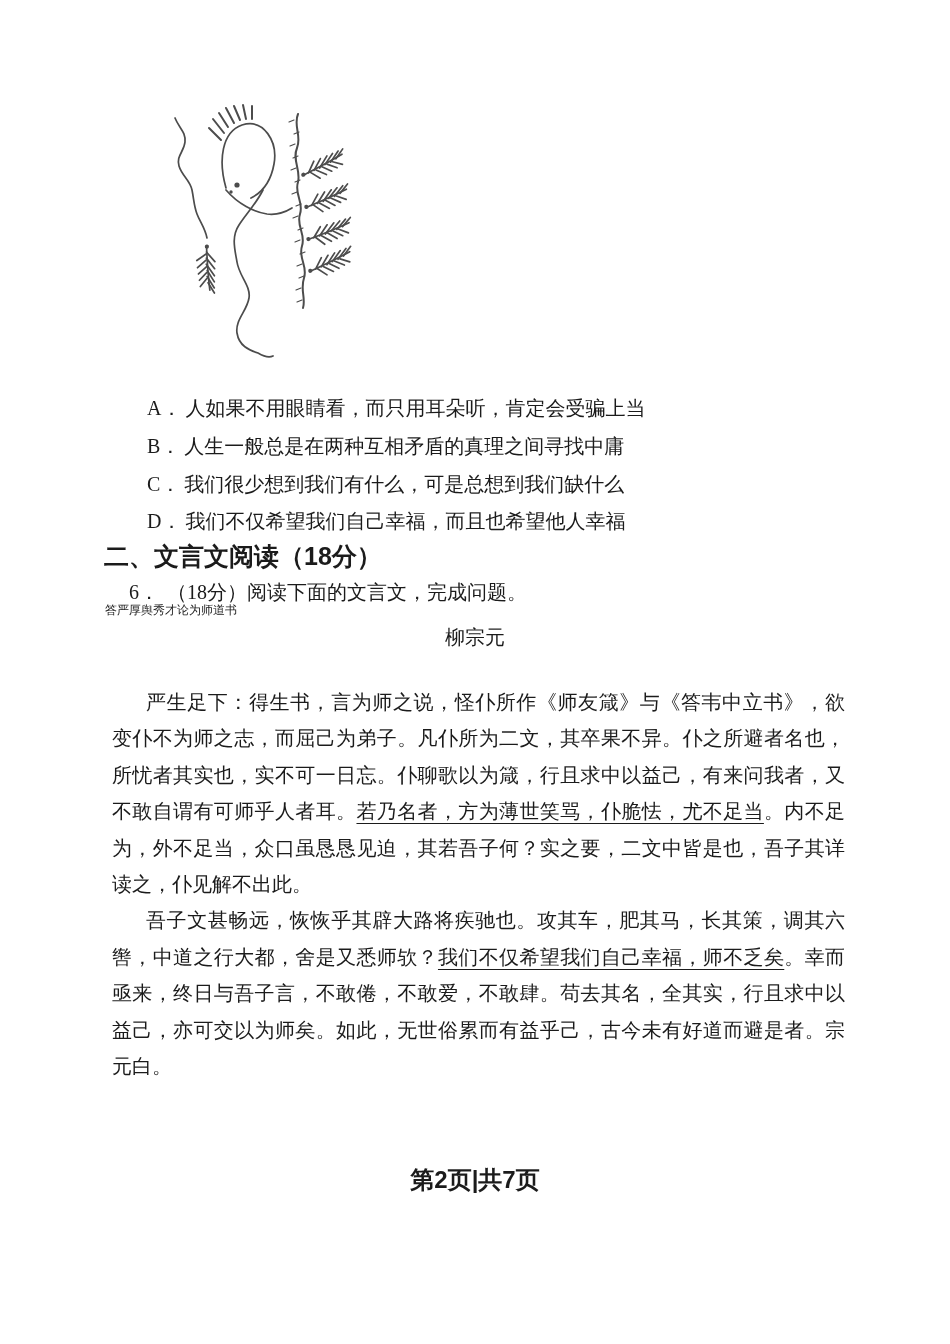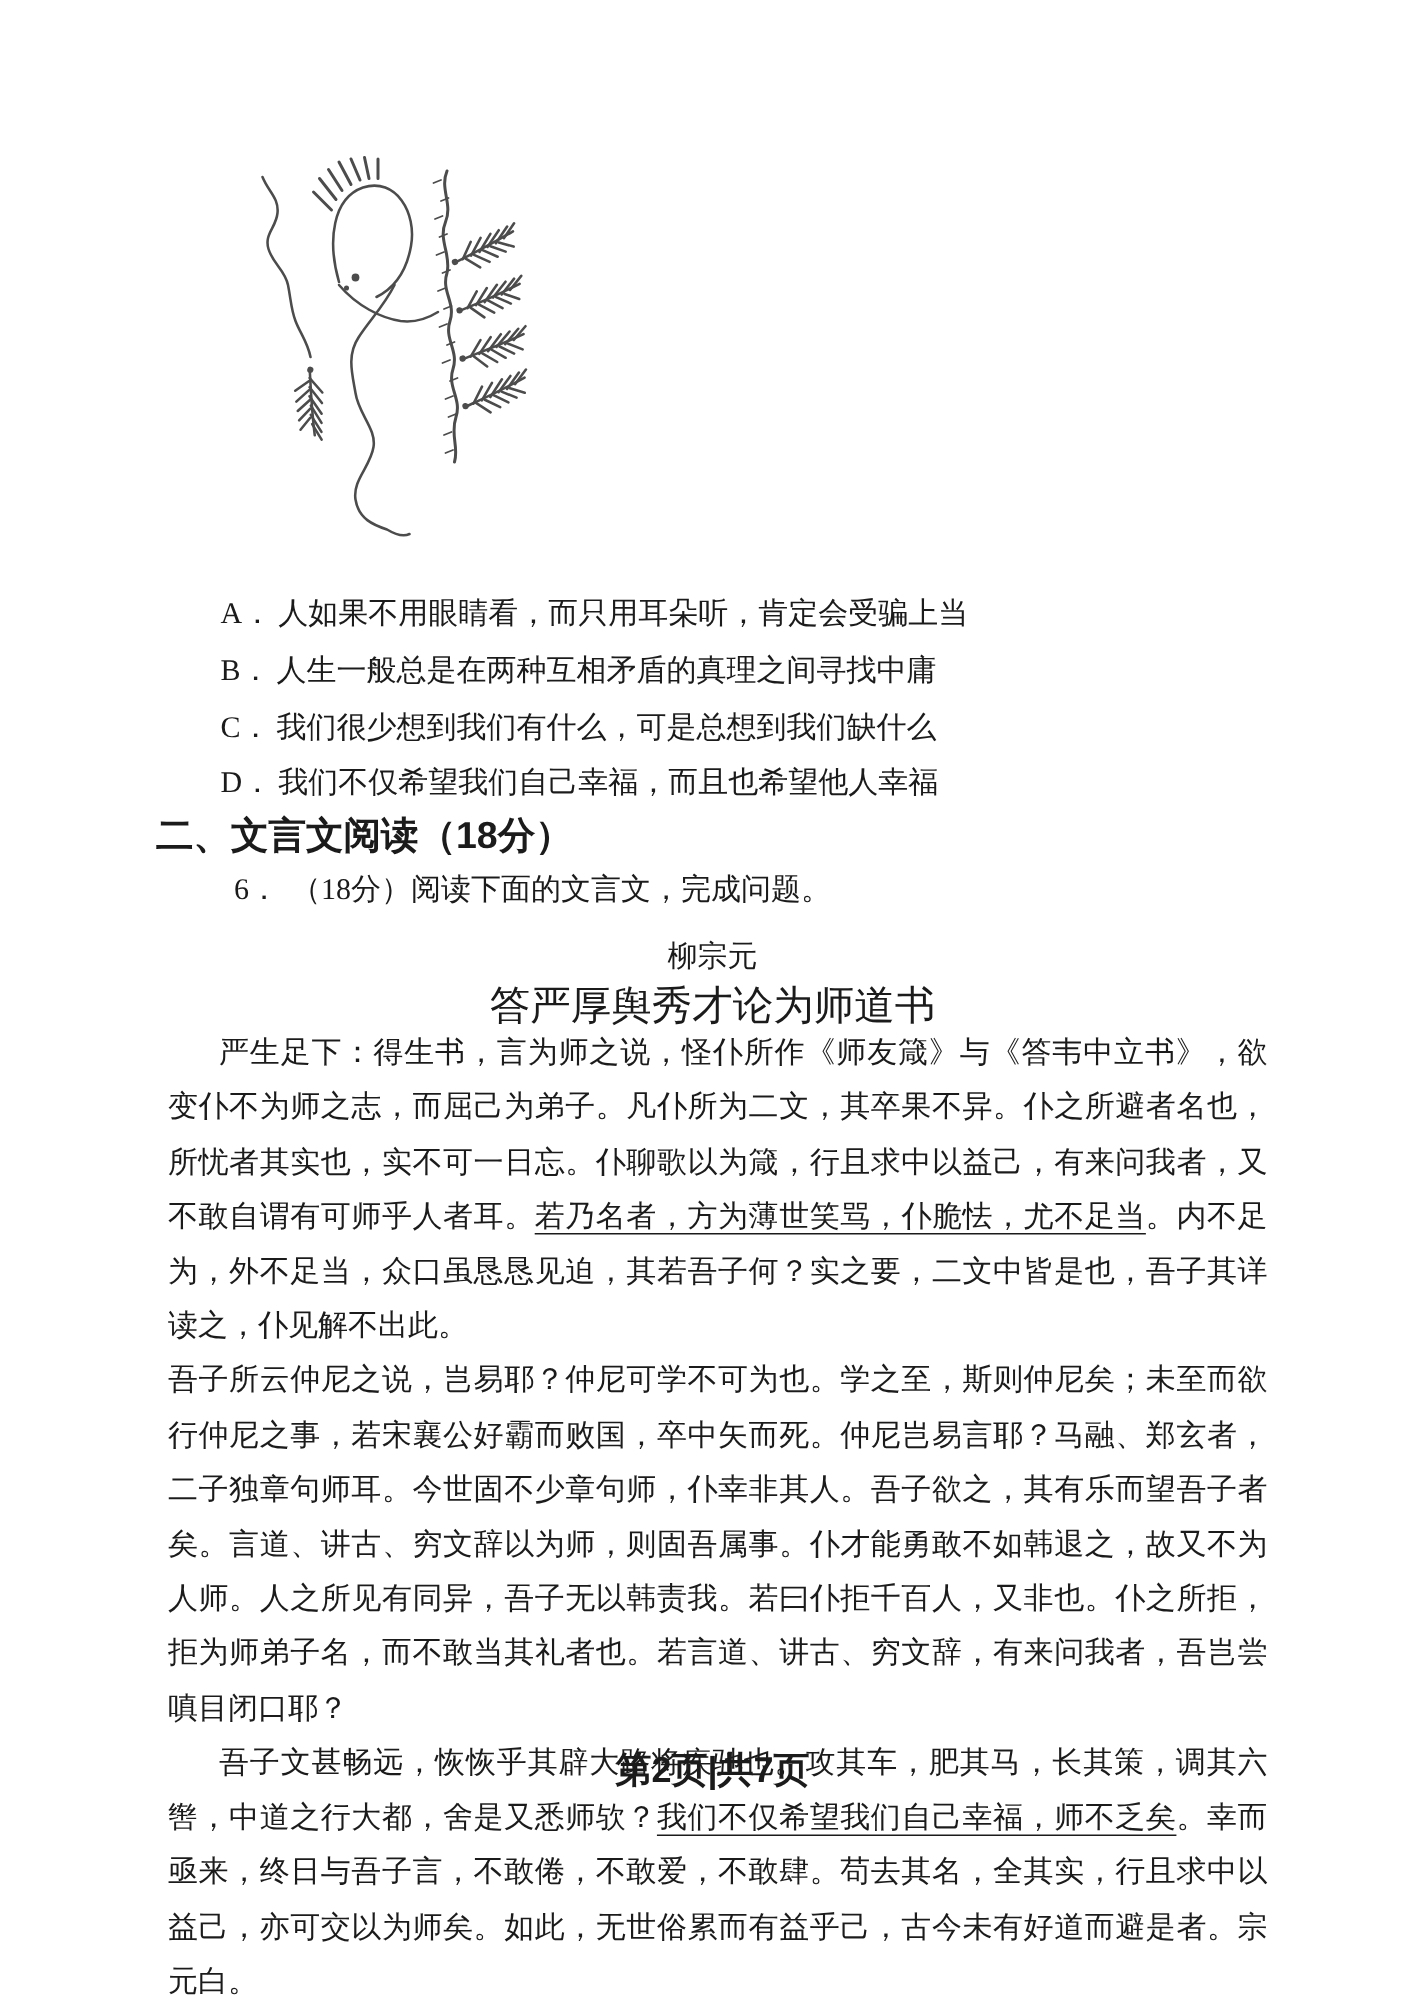--- a/index.html
+++ b/index.html
@@ -22,25 +22,25 @@
   .opt-label{margin-right:4px;}
 
   
   .section-header{
     position:absolute;left:104px;top:540px;
     font-family:"Liberation Sans","DejaVu Sans",sans-serif;
     font-weight:700;font-size:25px;
   }
 
   
-  .q6{position:absolute;left:129px;top:579px;font-size:20px;white-space:nowrap;margin-left:27px;}
+  .q6{position:absolute;left:129px;top:579px;font-size:20px;white-space:nowrap;}
   .q6 .q-number{margin-right:8px;}
 
   
-  .passage-title{position:absolute;left:105px;top:652px;width:740px;text-align:center;font-size:27px;}
+  .passage-title{position:absolute;left:105px;top:602px;width:740px;text-align:left;font-size:12px;}
   .passage-author{position:absolute;left:105px;top:624px;width:740px;text-align:center;font-size:20px;}
 
   
   .passage-body{
     position:absolute;left:112px;top:684px;width:733px;
     font-size:20px;line-height:36.4px;
     text-align:justify;text-justify:inter-ideograph;
   }
   .passage-body p{margin:0;padding:0;}
   .passage-body p.indent{text-indent:34px;}
@@ -125,19 +125,18 @@
 
   <div class="q6">
     <span class="q-number">6．</span><span>（18分）阅读下面的文言文，完成问题。</span>
   </div>
 
   <div class="passage-title">答严厚舆秀才论为师道书</div>
   <div class="passage-author">柳宗元</div>
 
   <div class="passage-body">
     <p class="indent"><span>严生足下：得生书，言为师之说，怪仆所作《师友箴》与《答韦中立书》，欲变仆不为师之志，而屈己为弟子。凡仆所为二文，其卒果不异。仆之所避者名也，所忧者其实也，实不可一日忘。仆聊歌以为箴，行且求中以益己，有来问我者，又不敢自谓有可师乎人者耳。</span><span class="ul">若乃名者，方为薄世笑骂，仆脆怯，尤不足当</span><span>。内不足为，外不足当，众口虽恳恳见迫，其若吾子何？实之要，二文中皆是也，吾子其详读之，仆见解不出此。</span></p>
-    <p><span>吾子所云仲尼之说，岂易耶？仲尼可学不可为也。学之至，斯则仲尼矣；未至而欲行仲尼之事，若宋襄公好霸而败国，卒中矢而死。仲尼岂易言耶？马融、郑玄者，二子独章句师耳。今世固不少章句师，仆幸非其人。吾子欲之，其有乐而望吾子者矣。言道、讲古、穷文辞以为师，则固吾属事。仆才能勇敢不如韩退之，故又不为人师。人之所见有同异，吾子无以韩责我。若曰仆拒千百人，又非也。仆之所拒，拒为师弟子名，而不敢当其礼者也。若言道、讲古、穷文辞，有来问我者，吾岂尝嗔目闭口耶？</span></p>
     <p class="indent"><span>吾子文甚畅远，恢恢乎其辟大路将疾驰也。攻其车，肥其马，长其策，调其六辔，中道之行大都，舍是又悉师欤？</span><span class="ul">我们不仅希望我们自己幸福，师不乏矣</span><span>。幸而亟来，终日与吾子言，不敢倦，不敢爱，不敢肆。苟去其名，全其实，行且求中以益己，亦可交以为师矣。如此，无世俗累而有益乎己，古今未有好道而避是者。宗元白。</span></p>
   </div>
 
   <div class="footer">第2页|共7页</div>
 
 </div>
 
 </body></html>

